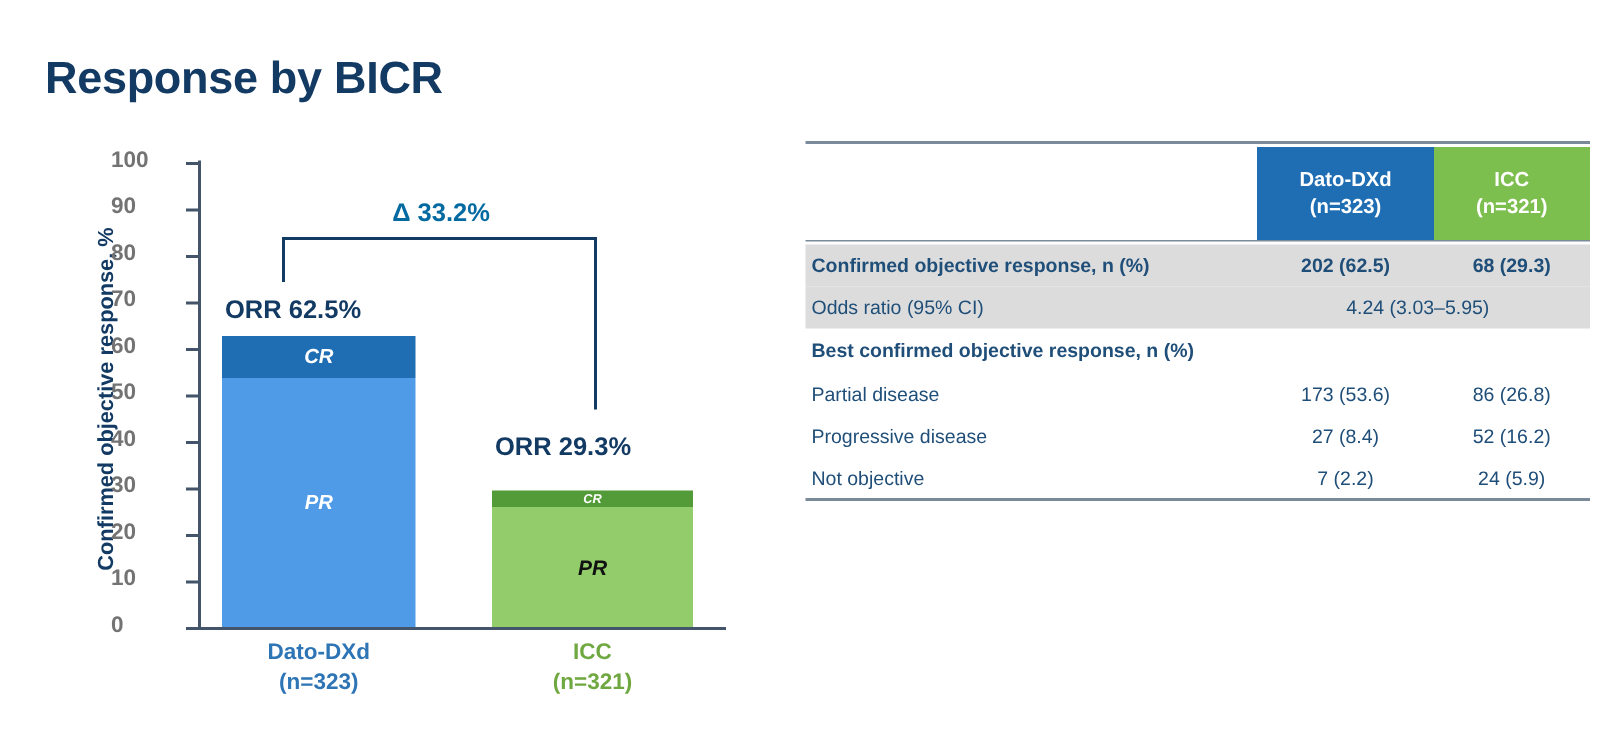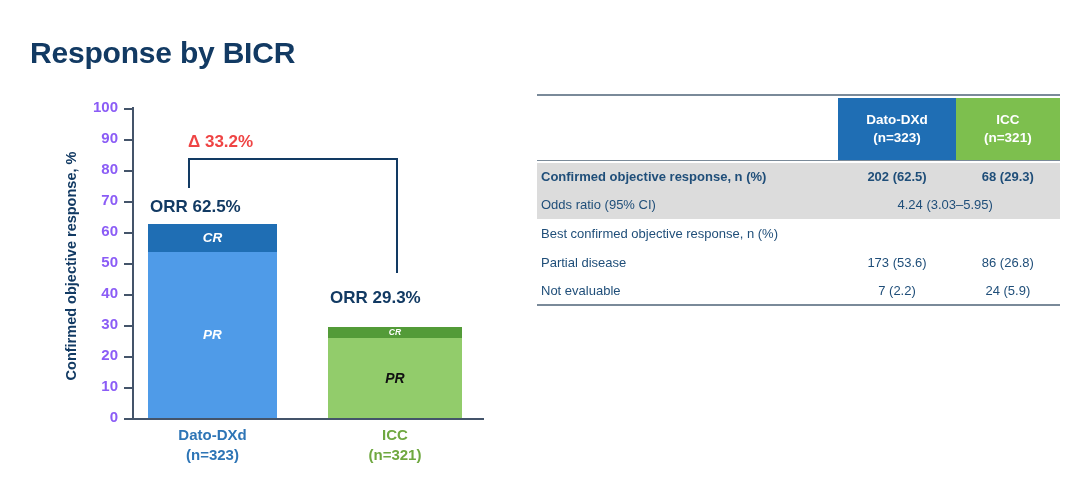--- a/index.html
+++ b/index.html
@@ -44,22 +44,22 @@
   }
   #x-axis-line{
     position:absolute;left:132px;top:418px;
     width:352px;height:1.5px;background:#44546A;
   }
   .y-tick-mark{
     position:absolute;left:124px;width:9px;height:1.5px;background:#44546A;
   }
   .y-tick-label{
     position:absolute;right:0;width:44px;
-    text-align:right;
-    font-size:15px;font-weight:bold;color:#8b5cf6;
+    text-align:left;
+    font-size:15px;font-weight:bold;color:#737373;
     transform:translateY(-10px);
   }
   #y-tick-labels{position:absolute;left:68px;top:108px;width:50px;height:310px;}
 
   
   .bar{position:absolute;bottom:0;}
   .bar-seg{position:absolute;left:0;width:100%;
     display:flex;align-items:center;justify-content:center;}
   .seg-label{font-weight:bold;line-height:1;}
 
@@ -83,22 +83,22 @@
   }
   #orr-dato{left:150px;top:197px;}
   #orr-icc{left:330px;top:288px;}
 
   
   #delta-bracket{position:absolute;left:188px;top:158px;width:210px;height:120px;}
   #delta-top{position:absolute;left:0;top:0;width:100%;height:2px;background:#123A63;}
   #delta-left{position:absolute;left:0;top:0;width:2px;height:30px;background:#123A63;}
   #delta-right{position:absolute;right:0;top:0;width:2px;height:115px;background:#123A63;}
   #delta-text{
-    position:absolute;left:188px;top:132px;width:212px;text-align:left;
-    font-size:17px;font-weight:bold;color:#ef4444;white-space:nowrap;
+    position:absolute;left:188px;top:132px;width:212px;text-align:center;
+    font-size:17px;font-weight:bold;color:#0369a1;white-space:nowrap;
   }
 
   
   .x-cat{position:absolute;text-align:center;font-size:15px;font-weight:bold;white-space:nowrap;}
   .x-cat .cat-name{display:block;}
   .x-cat .cat-n{display:block;margin-top:3px;}
   #xcat-dato{left:148px;top:426px;width:129px;color:#2E75B6;}
   #xcat-icc{left:328px;top:426px;width:134px;color:#6FA840;}
 
   
@@ -125,21 +125,21 @@
   #hdr-dato{background:#1F6EB4;color:#ffffff;font-weight:bold;font-size:13.5px;line-height:1.32;}
   #hdr-icc{background:#7DBF4E;color:#ffffff;font-weight:bold;font-size:13.5px;line-height:1.32;}
   .hdr-n{font-weight:bold;}
 
   
   .shaded td{background:#DCDCDC;}
   .row-tall{height:28px;}
   .bold-row td{font-weight:bold;color:#1F4E79;}
   .plain-row td{font-weight:normal;color:#1F4E79;}
   #odds-value-cell{text-align:center;padding-right:8px!important;}
-  .section-head td{font-weight:normal;height:30px;}
+  .section-head td{font-weight:bold;height:30px;}
 </style>
 </head>
 <body>
 
 <div id="slide-title">Response by BICR</div>
 
 <div id="chart-panel">
 
   <div id="y-axis-title">Confirmed objective response, %</div>
 
@@ -261,23 +261,28 @@
       </tr>
 
 
       <tr class="plain-row row-tall">
         <td class="col-label">Partial disease</td>
         <td class="col-a">173 (53.6)</td>
         <td class="col-b">86 (26.8)</td>
       </tr>
 
 
-
       <tr class="plain-row row-tall">
-        <td class="col-label">Not evaluable</td>
+        <td class="col-label">Progressive disease</td>
+        <td class="col-a">27 (8.4)</td>
+        <td class="col-b">52 (16.2)</td>
+      </tr>
+
+      <tr class="plain-row row-tall">
+        <td class="col-label">Not objective</td>
         <td class="col-a">7 (2.2)</td>
         <td class="col-b">24 (5.9)</td>
       </tr>
 
       <tr class="rule-bot">
         <td class="col-label"></td>
           <td class="col-a"></td>
           <td class="col-b"></td>
       </tr>
 

